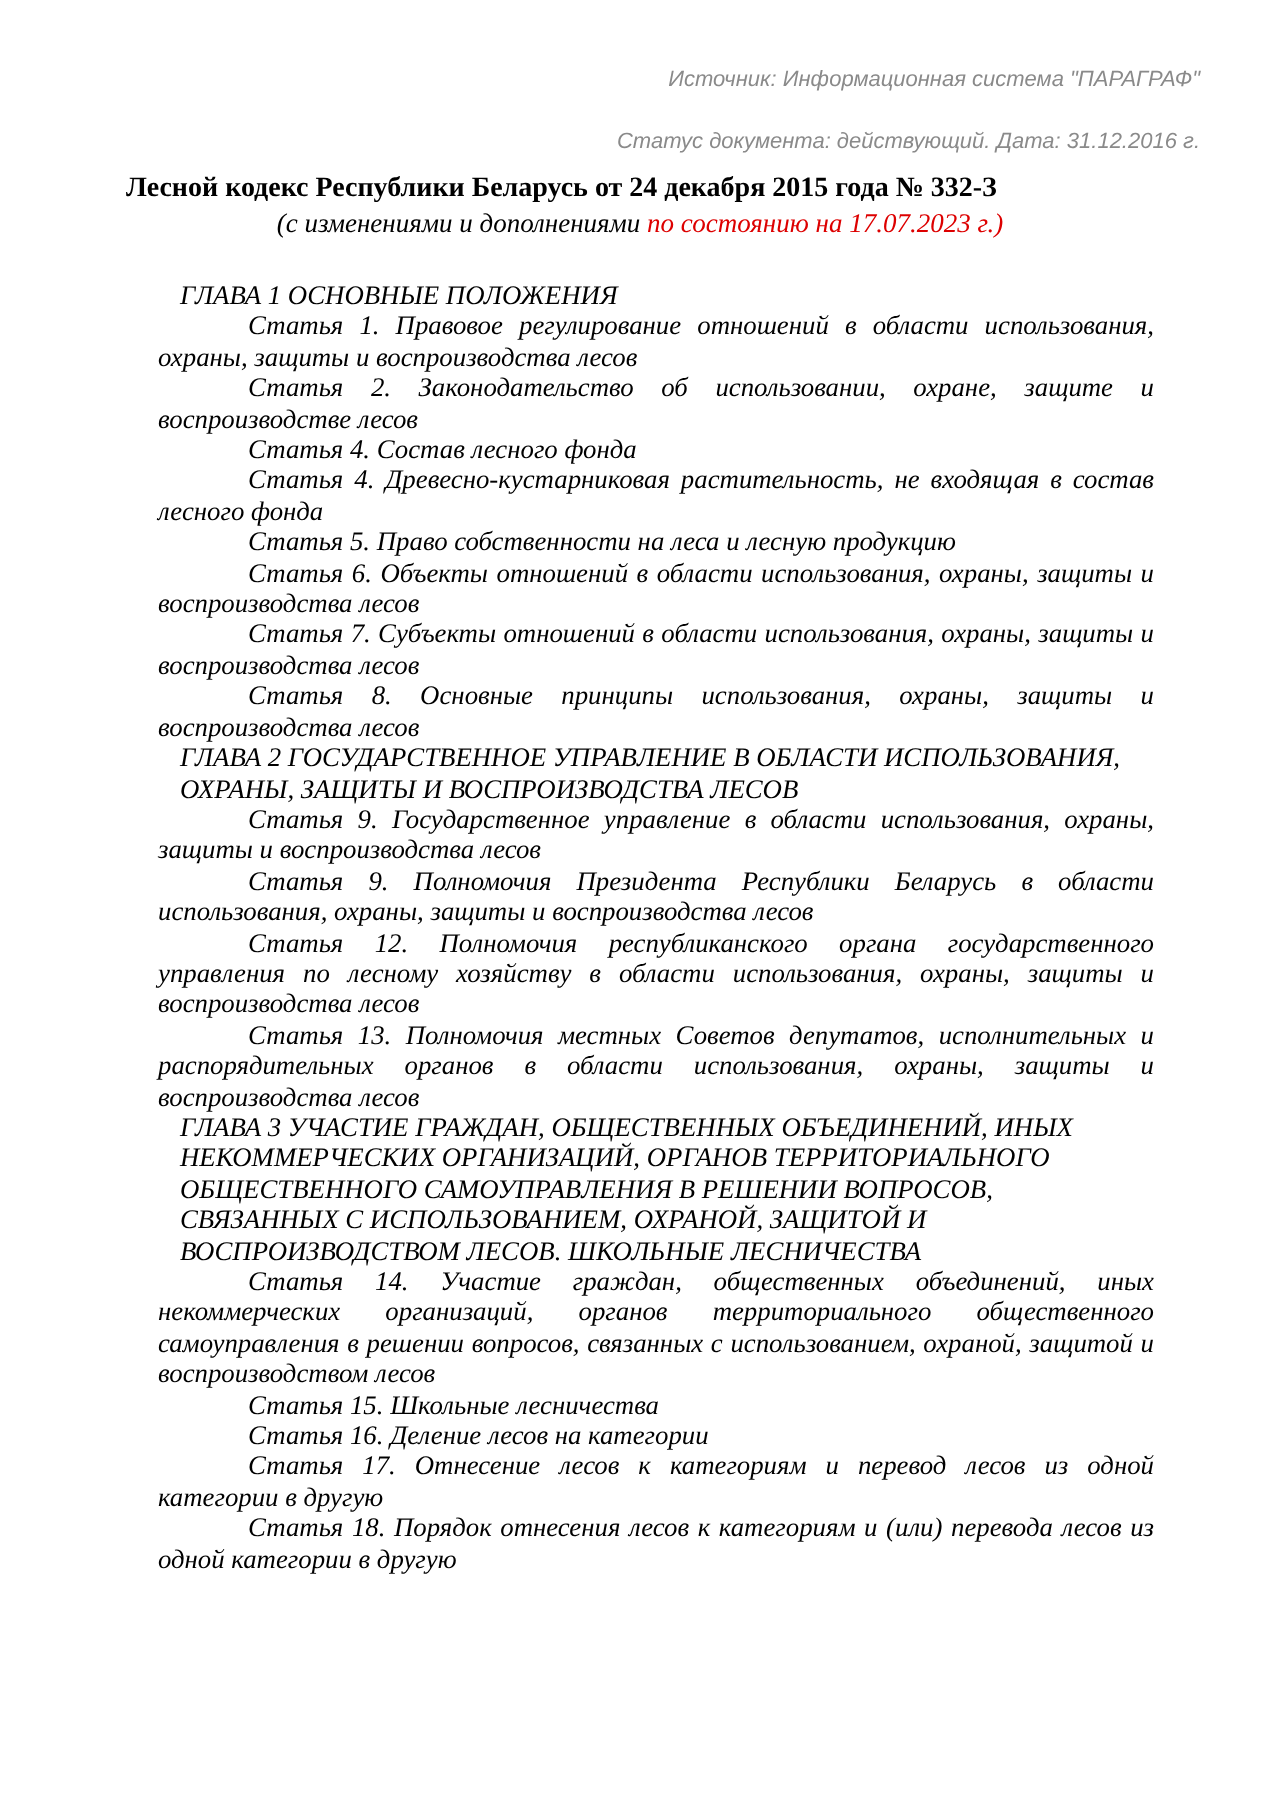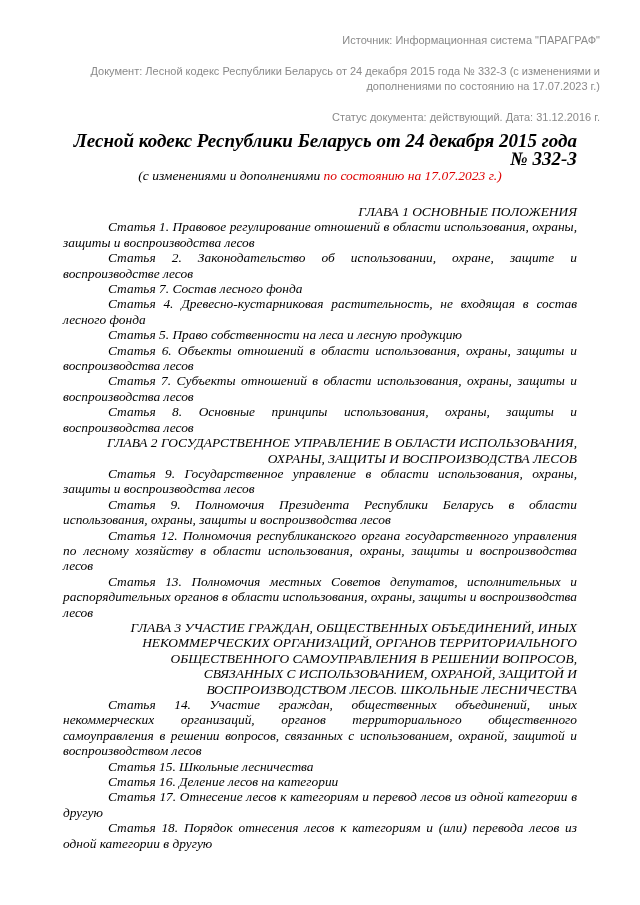--- a/index.html
+++ b/index.html
@@ -24,29 +24,29 @@
   .meta {
     margin: 33px 40px 0 40px;
     text-align: right;
     font-family: "Liberation Sans", sans-serif;
     font-size: 11px;
     line-height: 15px;
     color: #8a8a8a;
   }
   .meta p {
     margin: 16px 0 2px 0;
+    font-style: italic;
   }
   
   .doc-title {
     margin: 7px 63px 0 63px;
-    text-align: right;
-    font-size: 19px;
+    text-align: left;
+    font-size: 14px;
     font-weight: bold;
     line-height: 18px;
-    font-style: italic;
   }
   
   .amendment {
     margin: 0 63px;
     text-align: center;
     font-style: italic;
     font-size: 13.5px;
     line-height: 16px;
   }
   .amendment .red {
@@ -68,51 +68,51 @@
     margin: 20px 63px 0 63px;
     font-style: italic;
     font-size: 13.4px;
     line-height: 15.4px;
   }
   .toc p {
     margin: 0;
   }
   .toc p.chapter {
     margin-left: 27px;
-    text-align: right;
+    text-align: left;
     text-indent: 0;
   }
   .toc p.article {
     text-align: justify;
     text-indent: 45px;
+    margin-left: 16px;
   }
 </style>
 </head>
 <body>
 
 <div class="page">
 
   <div class="meta" style="color: rgb(138, 138, 138);">
     <p>Источник: Информационная система "ПАРАГРАФ"</p>
-    <p>Документ: Лесной кодекс Республики Беларусь от 24 декабря 2015 года № 332-З (с изменениями и дополнениями по состоянию на 17.07.2023 г.)</p>
     <p>Статус документа: действующий. Дата: 31.12.2016 г.</p>
   </div>
 
   <div class="doc-title">Лесной кодекс Республики Беларусь от 24 декабря 2015 года № 332-З</div>
 
   <div class="amendment">
     <span>(с изменениями и дополнениями </span><span class="red" style="color: rgb(221, 0, 0);">по состоянию на 17.07.2023 г.)</span>
   </div>
 
 
   <div class="toc" id="toc">
       <p class="chapter">ГЛАВА 1 ОСНОВНЫЕ ПОЛОЖЕНИЯ</p>
       <p class="article">Статья 1. Правовое регулирование отношений в области использования, охраны, защиты и воспроизводства лесов</p>
       <p class="article">Статья 2. Законодательство об использовании, охране, защите и воспроизводстве лесов</p>
-      <p class="article">Статья 7. Состав лесного фонда</p>
+      <p class="article">Статья 4. Состав лесного фонда</p>
       <p class="article">Статья 4. Древесно-кустарниковая растительность, не входящая в состав лесного фонда</p>
       <p class="article">Статья 5. Право собственности на леса и лесную продукцию</p>
       <p class="article">Статья 6. Объекты отношений в области использования, охраны, защиты и воспроизводства лесов</p>
       <p class="article">Статья 7. Субъекты отношений в области использования, охраны, защиты и воспроизводства лесов</p>
       <p class="article">Статья 8. Основные принципы использования, охраны, защиты и воспроизводства лесов</p>
       <p class="chapter">ГЛАВА 2 ГОСУДАРСТВЕННОЕ УПРАВЛЕНИЕ В ОБЛАСТИ ИСПОЛЬЗОВАНИЯ, ОХРАНЫ, ЗАЩИТЫ И ВОСПРОИЗВОДСТВА ЛЕСОВ</p>
       <p class="article">Статья 9. Государственное управление в области использования, охраны, защиты и воспроизводства лесов</p>
       <p class="article">Статья 9. Полномочия Президента Республики Беларусь в области использования, охраны, защиты и воспроизводства лесов</p>
       <p class="article">Статья 12. Полномочия республиканского органа государственного управления по лесному хозяйству в области использования, охраны, защиты и воспроизводства лесов</p>
       <p class="article">Статья 13. Полномочия местных Советов депутатов, исполнительных и распорядительных органов в области использования, охраны, защиты и воспроизводства лесов</p>

